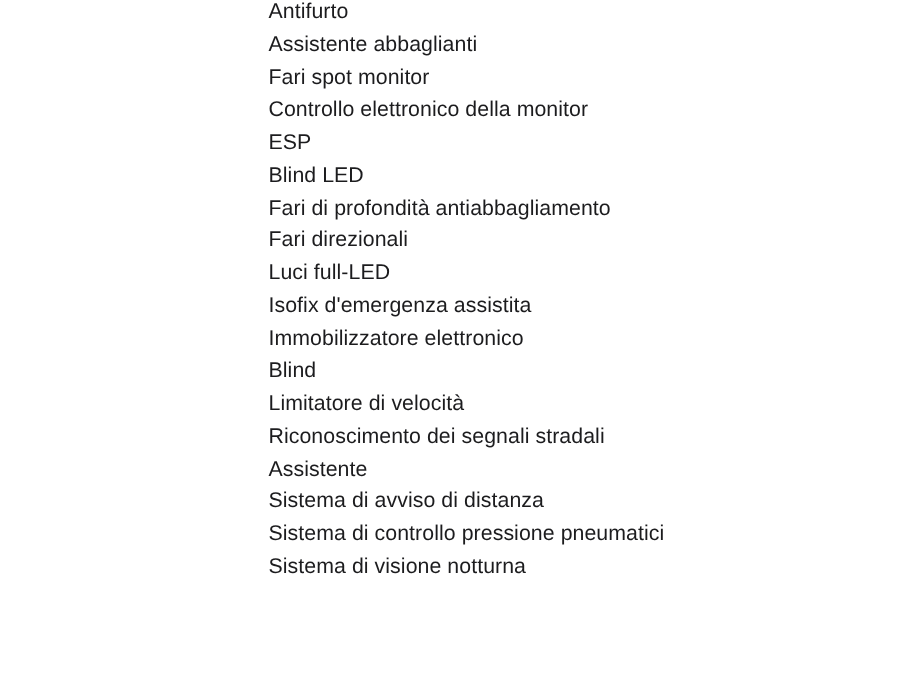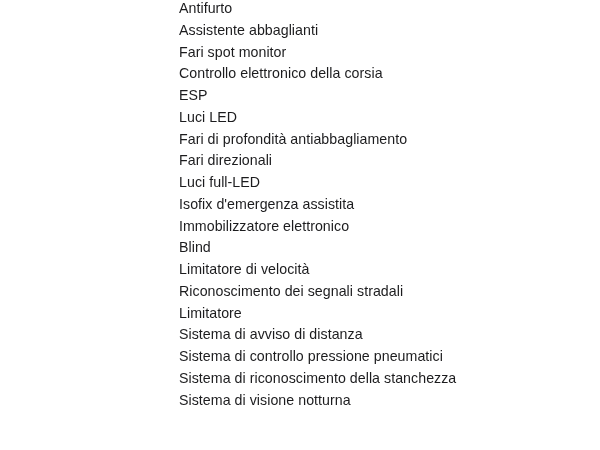--- a/index.html
+++ b/index.html
@@ -31,29 +31,28 @@
       letter-spacing: 0.05px;
     }
   </style>
 </head>
 <body>
 
 <ul class="feature-list">
   <li class="feature-item">Antifurto</li>
   <li class="feature-item">Assistente abbaglianti</li>
   <li class="feature-item">Fari spot monitor</li>
-  <li class="feature-item">Controllo elettronico della corsia</li>
+  <li class="feature-item">Controllo elettronico della monitor</li>
   <li class="feature-item">ESP</li>
-  <li class="feature-item">Luci LED</li>
+  <li class="feature-item">Blind LED</li>
   <li class="feature-item">Fari di profondità antiabbagliamento</li>
   <li class="feature-item">Fari direzionali</li>
   <li class="feature-item">Luci full-LED</li>
   <li class="feature-item">Isofix d'emergenza assistita</li>
   <li class="feature-item">Immobilizzatore elettronico</li>
   <li class="feature-item">Blind</li>
   <li class="feature-item">Limitatore di velocità</li>
   <li class="feature-item">Riconoscimento dei segnali stradali</li>
-  <li class="feature-item">Limitatore</li>
+  <li class="feature-item">Assistente</li>
   <li class="feature-item">Sistema di avviso di distanza</li>
   <li class="feature-item">Sistema di controllo pressione pneumatici</li>
-  <li class="feature-item">Sistema di riconoscimento della stanchezza</li>
   <li class="feature-item">Sistema di visione notturna</li>
 </ul>
 
 </body></html>

